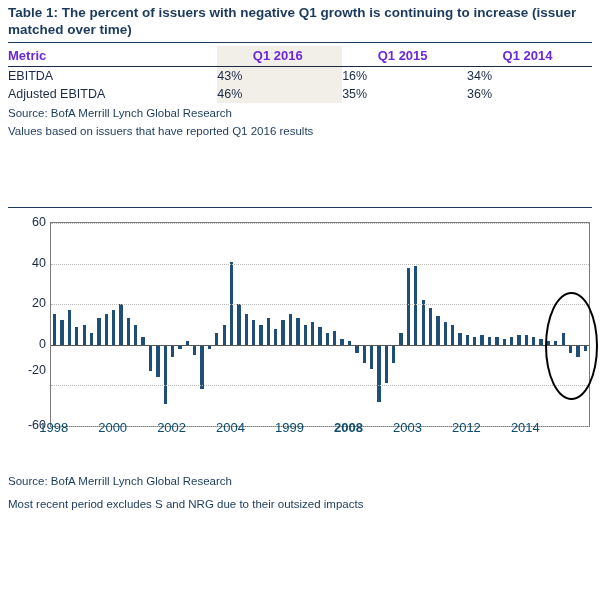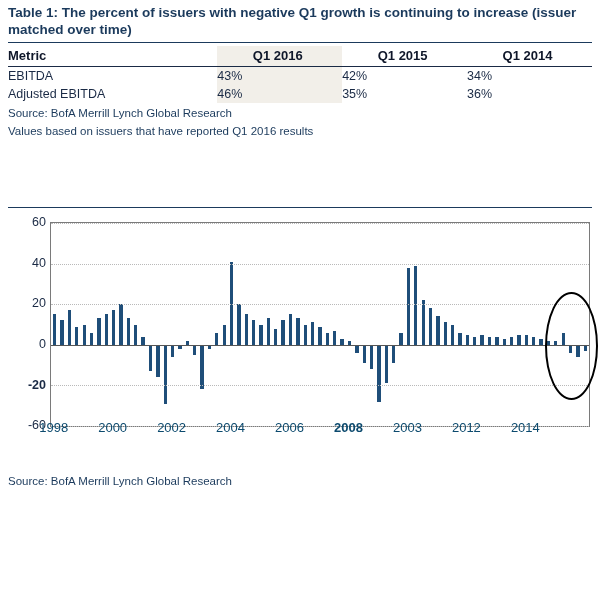--- a/index.html
+++ b/index.html
@@ -43,21 +43,21 @@
     width: 584px;
     font-size: 12.5px;
   }
   table.data th, table.data td {
     padding: 2px 4px 2px 0;
     white-space: nowrap;
   }
   table.data thead th {
     font-weight: bold;
     font-size: 13px;
-    color: #0f172a;
+    color: #6d28d9;
     border-bottom: 1.2px solid #1a2a45;
     padding-bottom: 3px;
   }
   .col-metric { text-align: left; width: 210px; }
   .col-num { width: 124px; }
   .hl { background: #f2efe9; }
   table.data tbody td {
     font-size: 12.5px;
     padding-top: 2px;
     padding-bottom: 2px;
@@ -157,21 +157,21 @@
           <th class="col-metric">Metric</th>
           <th class="col-num hl">Q1 2016</th>
           <th class="col-num">Q1 2015</th>
           <th class="col-num">Q1 2014</th>
         </tr>
       </thead>
       <tbody>
         <tr>
           <td class="col-metric">EBITDA</td>
           <td class="col-num hl">43%</td>
-          <td class="col-num">42%</td>
+          <td class="col-num">16%</td>
           <td class="col-num">34%</td>
         </tr>
         <tr>
           <td class="col-metric">Adjusted EBITDA</td>
           <td class="col-num hl">46%</td>
           <td class="col-num">35%</td>
           <td class="col-num">36%</td>
         </tr>
       </tbody>
     </table>
@@ -261,36 +261,37 @@
           </div>
       <div class="gridline" style="top: 203px;"></div>
           <div class="gridline" style="top: 162.4px;"></div>
           <div class="zeroline" style="top: 121.8px;"></div>
           <div class="gridline" style="top: 81.2px;"></div>
           <div class="gridline" style="top: 40.6px;"></div>
           <div class="gridline" style="top: 0px;"></div>
         </div>
       <div id="ylabels">
           <div class="ytick" style="top: 213px;">-60</div>
-          <div class="ytick" style="top: 173px; font-weight: bold;">-20</div>
+          <div class="ytick" style="top: 158px;">-20</div>
           <div class="ytick" style="top: 131.8px;">0</div>
           <div class="ytick" style="top: 91.2px;">20</div>
           <div class="ytick" style="top: 50.6px;">40</div>
           <div class="ytick" style="top: 10px;">60</div>
         </div>
       <div id="xlabels">
           <div class="xtick" style="left: 45.6849px;">1998</div>
           <div class="xtick" style="left: 104.644px;">2000</div>
           <div class="xtick" style="left: 163.603px;">2002</div>
           <div class="xtick" style="left: 222.562px;">2004</div>
-          <div class="xtick" style="left: 281.521px;">2006</div>
+          <div class="xtick" style="left: 281.521px;">1999</div>
           <div class="xtick" style="left: 340.479px; font-weight: bold;">2008</div>
           <div class="xtick" style="left: 399.438px;">2003</div>
           <div class="xtick" style="left: 458.397px;">2012</div>
           <div class="xtick" style="left: 517.356px;">2014</div>
         </div>
       <div class="ellipse" id="highlight-ellipse" style="left: 537.151px; width: 48.8493px; top: 79.8px; height: 104px;"></div>
     </div>
 
     <div class="chart-src">Source: BofA Merrill Lynch Global Research</div>
+    <div class="chart-src">Most recent period excludes S and NRG due to their outsized impacts</div>
   </div>
 
 </div>
 
 </body></html>

